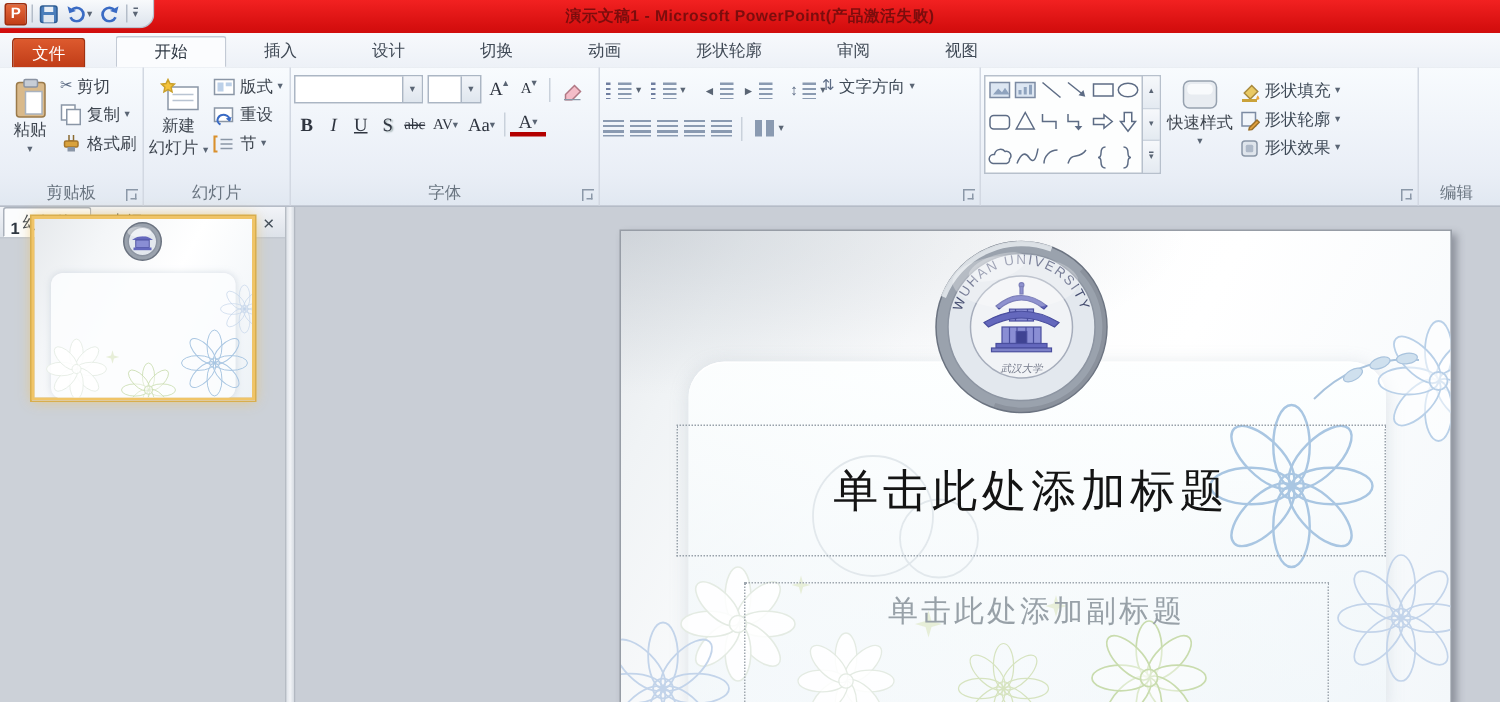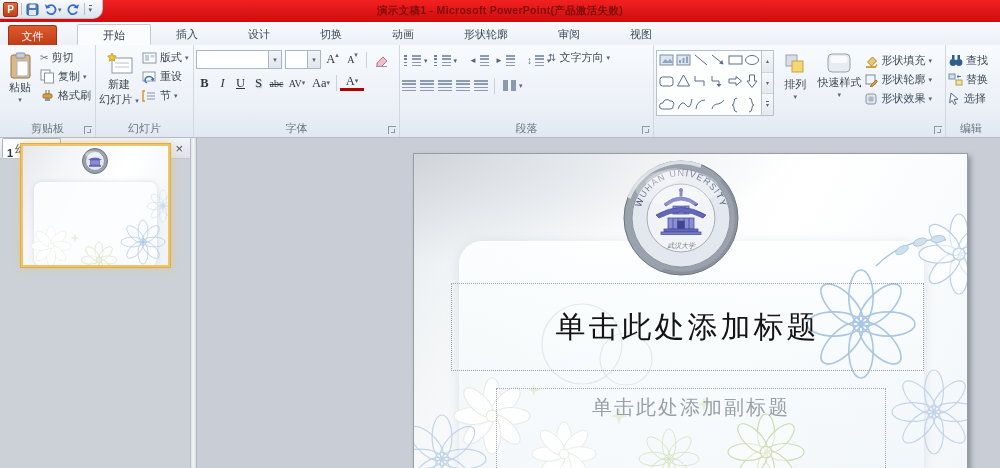--- a/index.html
+++ b/index.html
@@ -354,21 +354,20 @@
           </div>
         </div>
         <div class="col" style="width:104px">
           <div class="tbtn">
             <span class="glyph">⇅</span>
             <span>文字方向</span>
             <span class="dd">▾</span>
           </div>
         </div>
       </div>
-      <div class="glabel">段落</div>
       <span class="lau"></span>
     </div>
 
     <div class="grp" style="width:292px">
       <div class="hrow" style="align-items:flex-start;gap:2px">
         <div class="hrow" style="margin-top:2px">
           <div class="shapebox">
             <svg width="104" height="64">
               <g stroke="#5d6c85" fill="none" stroke-width="1">
                 <rect x="3" y="4" width="13" height="10" fill="#dce6f2" stroke="#7c8ba3"></rect>
@@ -401,28 +400,20 @@
                 <span class="dd" style="font-size:6px">▴</span>
               </span>
             <span class="sbtn">
                 <span class="dd" style="font-size:6px">▾</span>
               </span>
             <span class="sbtn">
                 <span class="ddt" style="font-size:6px">▾</span>
               </span>
           </div>
         </div>
-        <div class="bigbtn" style="width:40px">
-          <svg width="24" height="24">
-            <rect x="3" y="3" width="11" height="11" fill="#d9dee6" stroke="#98a4b4"></rect>
-            <rect x="9" y="9" width="11" height="11" fill="#f7d678" stroke="#c9a23d"></rect>
-          </svg>
-          <span class="lbl">排列</span>
-          <span class="dd">▾</span>
-        </div>
         <div class="bigbtn" style="width:48px">
           <svg width="26" height="22">
             <rect x="2" y="2" width="22" height="18" rx="4" fill="#e8ecf1" stroke="#96a1af"></rect>
             <rect x="4.5" y="4" width="17" height="7" rx="3" fill="#f8fafc"></rect>
           </svg>
           <span class="lbl">快速样式</span>
           <span class="dd">▾</span>
         </div>
         <div class="col" style="width:82px;padding-top:3px">
           <div class="tbtn">
@@ -449,45 +440,20 @@
               </svg>
             <span>形状效果</span>
             <span class="dd">▾</span>
           </div>
         </div>
       </div>
       <span class="lau"></span>
     </div>
 
     <div class="grp" style="width:50px;border-right:none">
-      <div class="col" style="padding-top:3px">
-        <div class="tbtn">
-          <svg width="15" height="13">
-              <rect x="4" y="1" width="2.5" height="4" fill="#2e5f8a"></rect>
-              <rect x="9.5" y="1" width="2.5" height="4" fill="#2e5f8a"></rect>
-              <circle cx="5" cy="8.5" r="3.4" fill="#2e5f8a"></circle>
-              <circle cx="11" cy="8.5" r="3.4" fill="#2e5f8a"></circle>
-            </svg>
-          <span>查找</span>
-        </div>
-        <div class="tbtn">
-          <svg width="15" height="13">
-              <rect x="1" y="1" width="6" height="5" fill="#cfe0f0" stroke="#7c8ba3"></rect>
-              <rect x="8" y="7" width="6" height="5" fill="#f7e3a0" stroke="#b39b4a"></rect>
-              <path d="M9 3.5 h4 M9 3.5 l1.5-1.3 M9 3.5 l1.5 1.3" stroke="#3a6bc4" fill="none"></path>
-            </svg>
-          <span>替换</span>
-        </div>
-        <div class="tbtn">
-          <svg width="13" height="13">
-              <path d="M3 1 l7 6.2 -4 .5 2.2 3.8 -1.8 1 -2.2-4 -2.6 2.3 z" fill="#f2f5f9" stroke="#5b6a80"></path>
-            </svg>
-          <span>选择</span>
-        </div>
-      </div>
       <div class="glabel">编辑</div>
     </div>
   </div>
 
   <div class="pane">
     <div class="ptabs">
       <span class="ptab active">幻灯片</span>
       <span class="ptab">大纲</span>
       <span class="pclose">×</span>
     </div>

